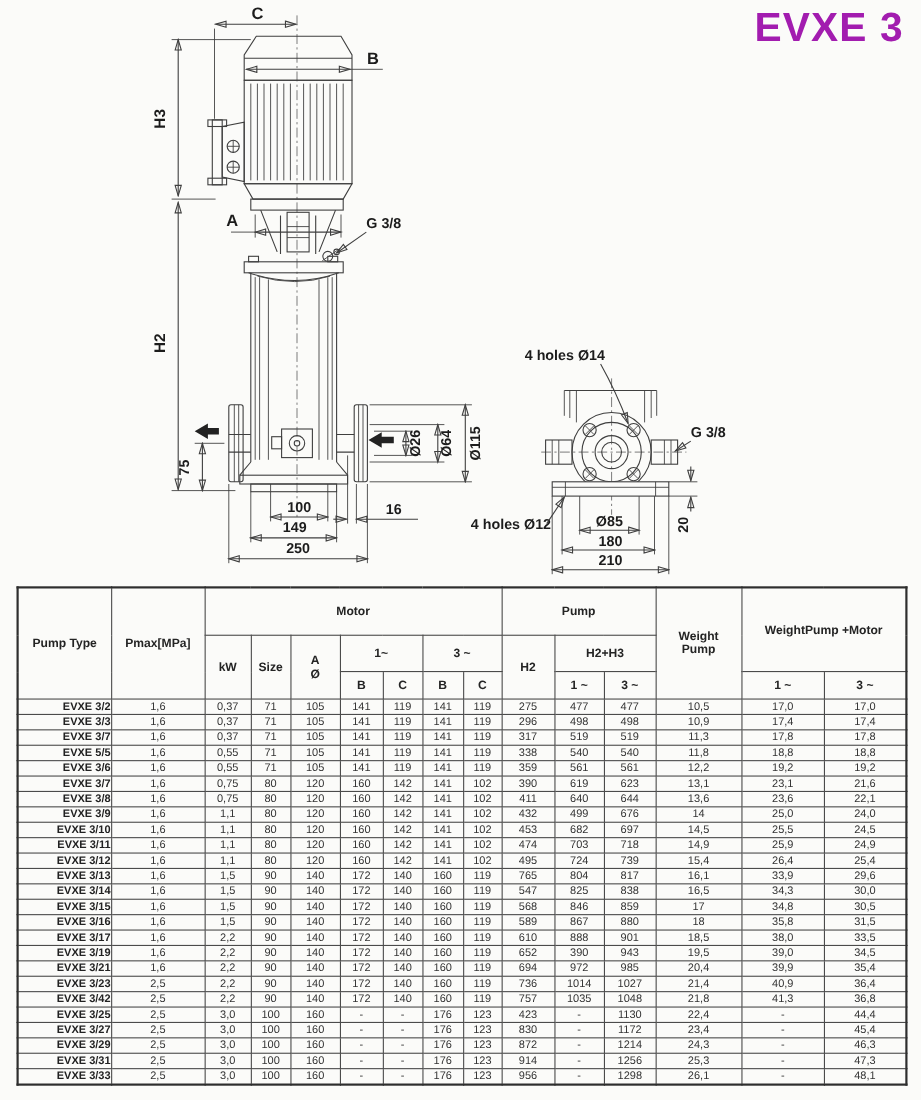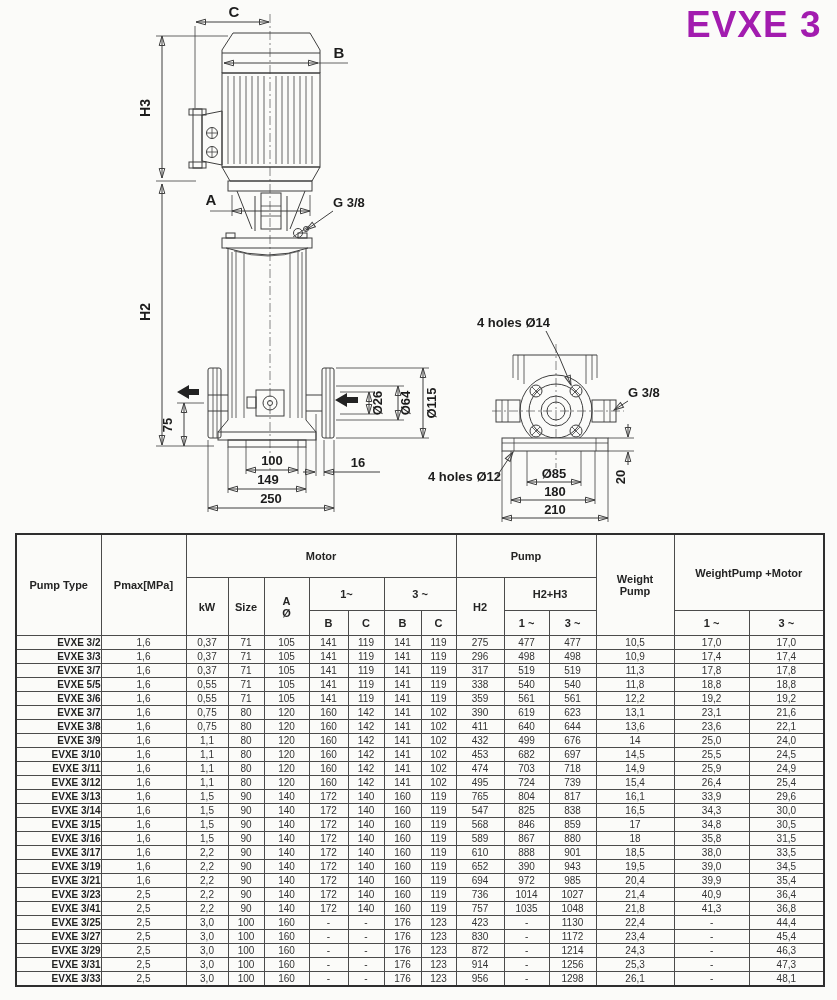--- a/index.html
+++ b/index.html
@@ -624,21 +624,21 @@
           <td>160</td>
           <td>119</td>
           <td>736</td>
           <td>1014</td>
           <td>1027</td>
           <td>21,4</td>
           <td>40,9</td>
           <td>36,4</td>
         </tr>
         <tr>
-          <td class="pt">EVXE 3/41</td>
+          <td class="pt">EVXE 3/42</td>
           <td>2,5</td>
           <td>2,2</td>
           <td>90</td>
           <td>140</td>
           <td>172</td>
           <td>140</td>
           <td>160</td>
           <td>119</td>
           <td>757</td>
           <td>1035</td>

